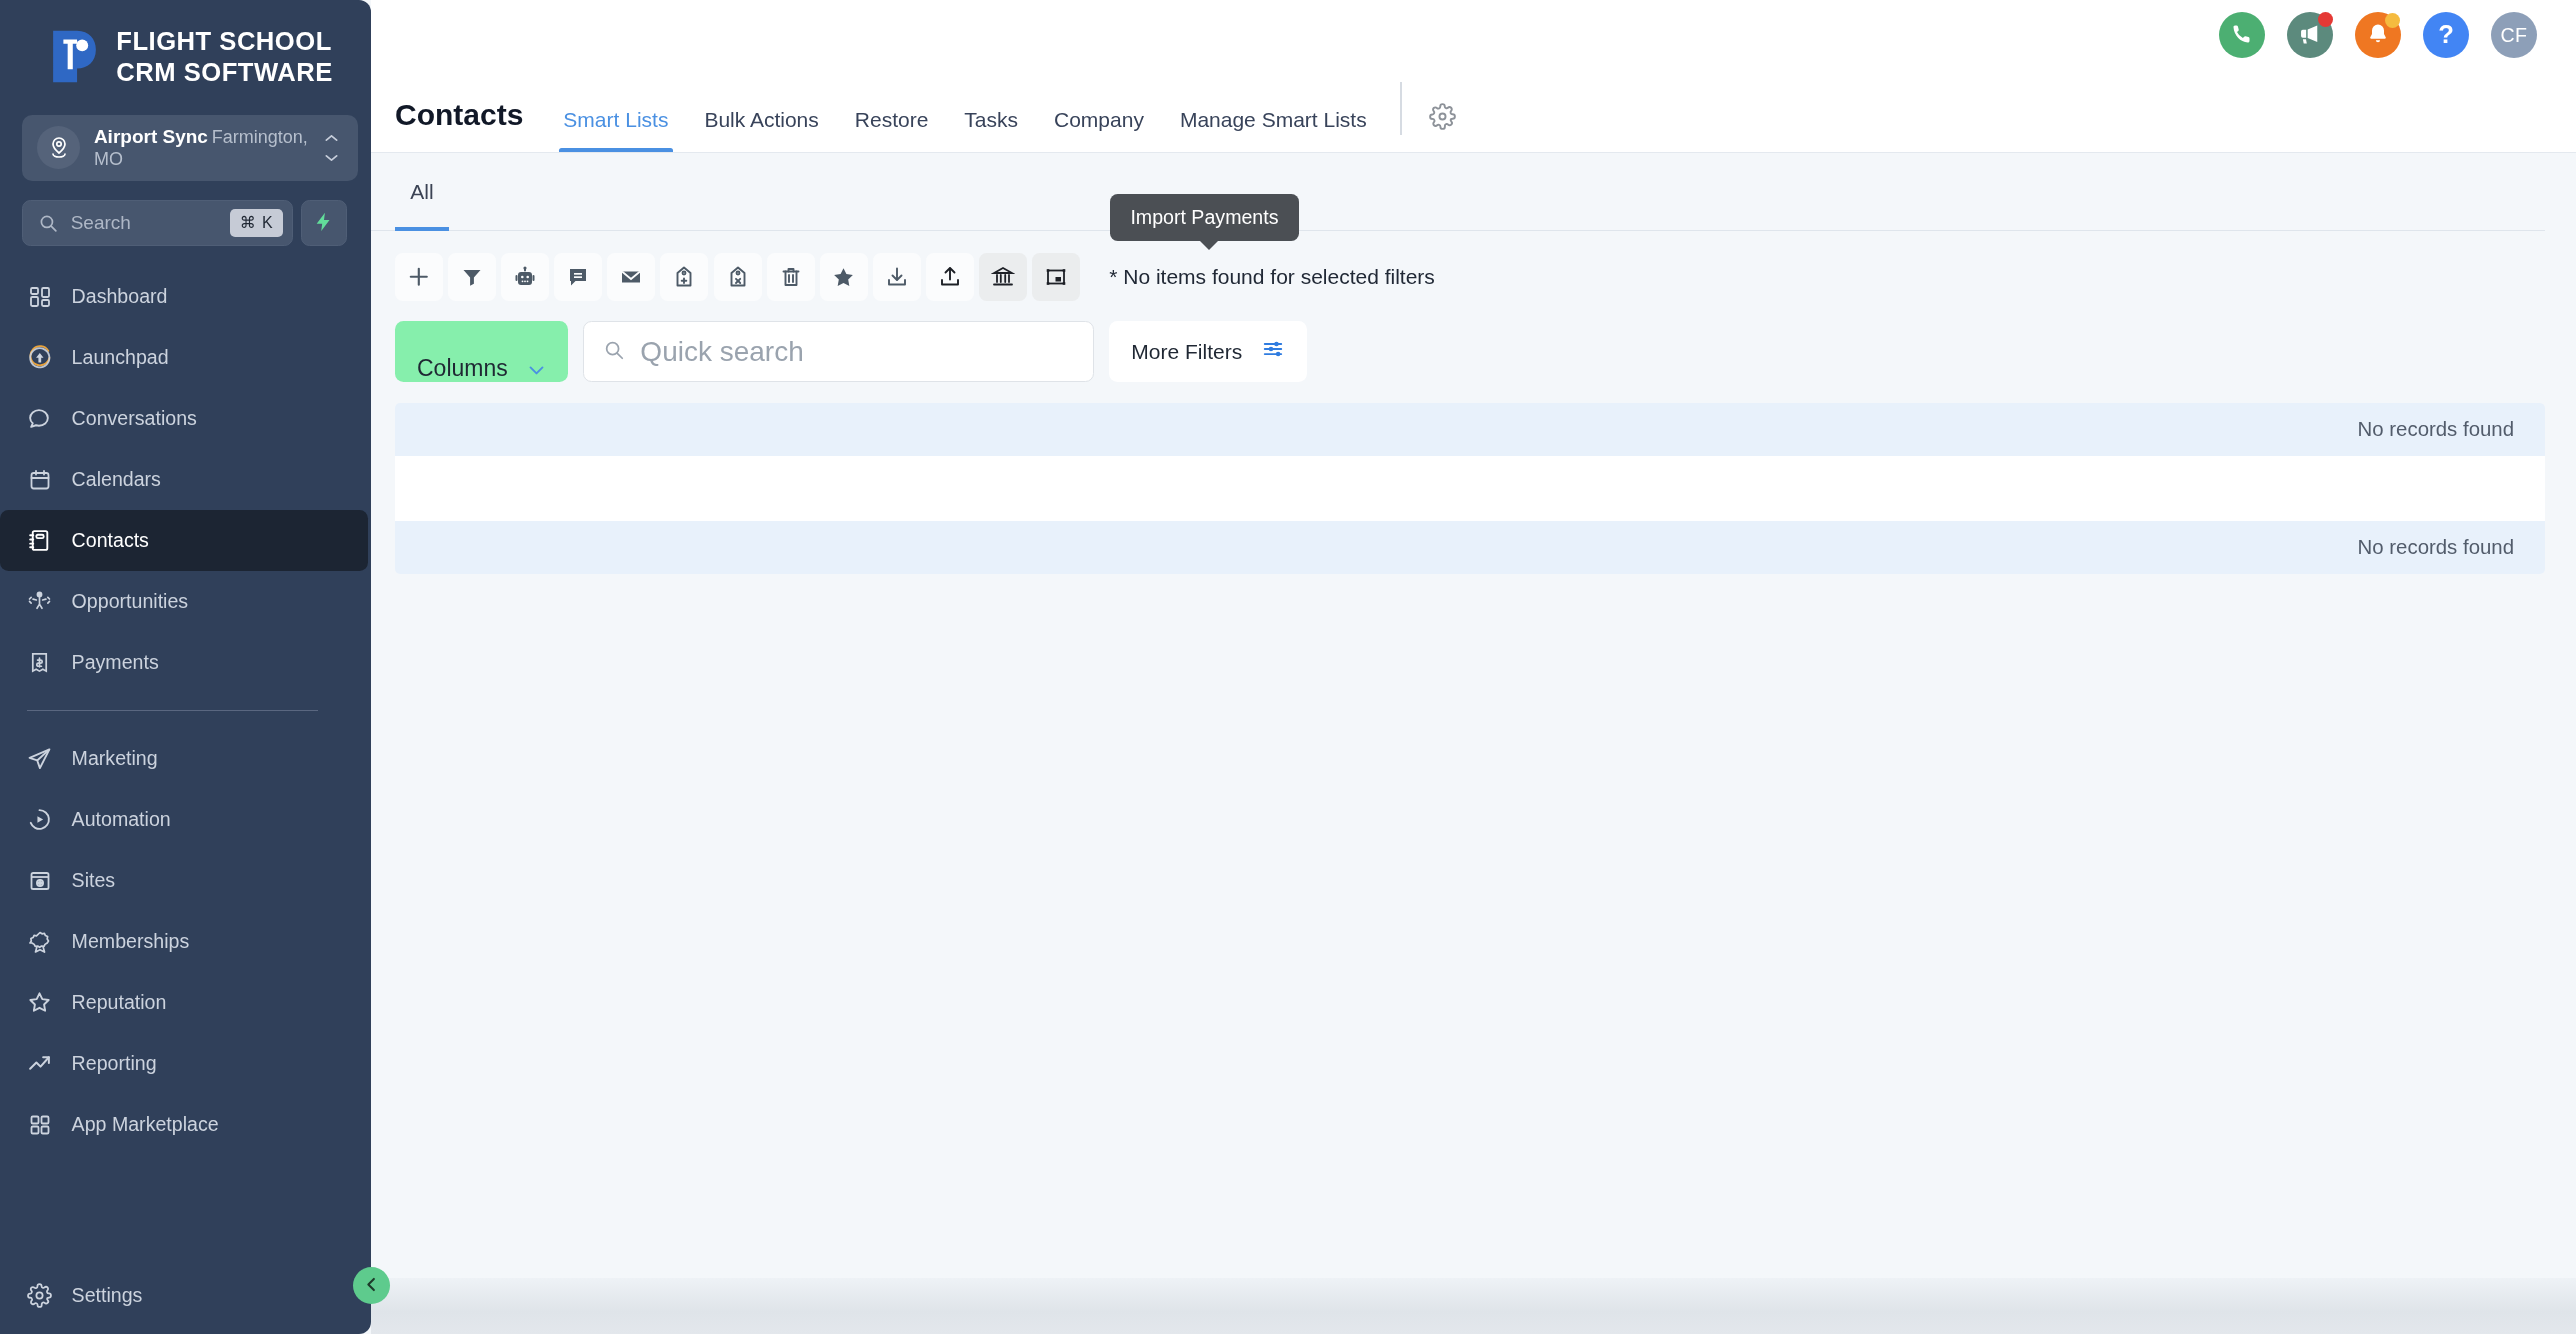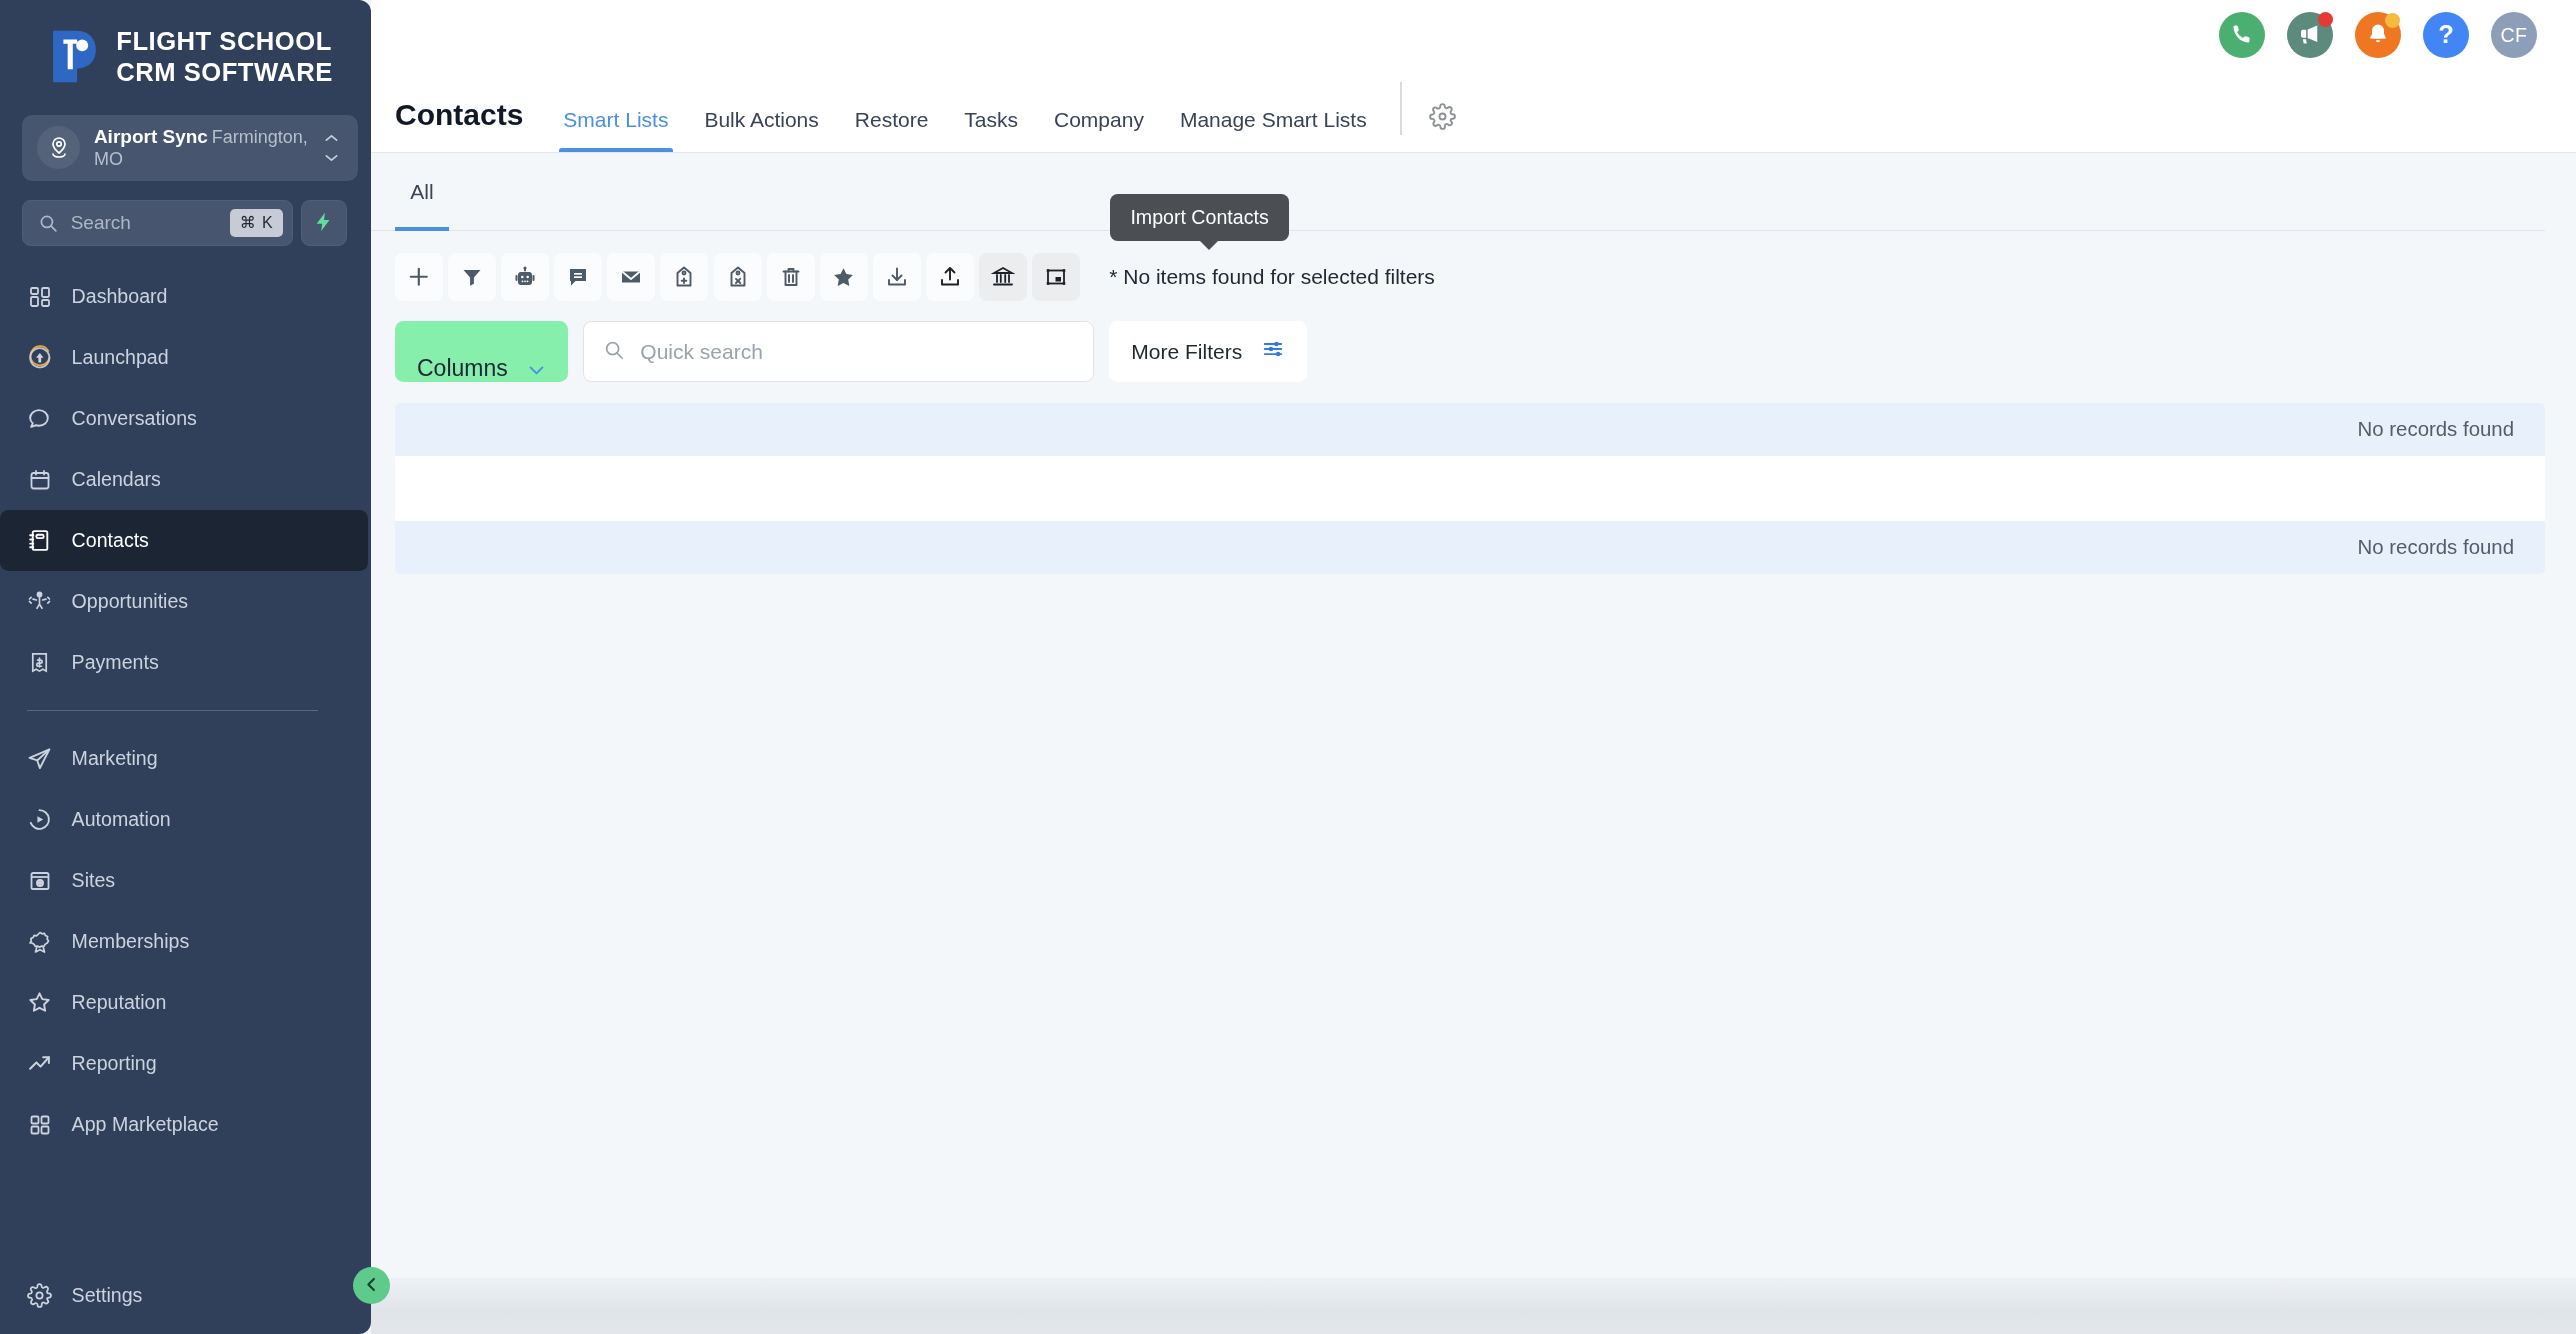--- a/index.html
+++ b/index.html
@@ -237,21 +237,21 @@
   .quick-search {
     background: #ffffff;
     border: 0.9px solid #dfe3e8;
     border-radius: 8.5px;
     height: 61px; width: 511px;
     display: flex; align-items: center;
     padding: 0 19px; gap: 15.3px;
   }
   .quick-search input {
     border: none; outline: none; background: transparent;
-    font-size: 21px; color: #c2410c; flex: 1;
+    font-size: 28px; color: #c2410c; flex: 1;
     font-family: "Liberation Sans", sans-serif;
   }
   .quick-search input::placeholder { color: #9aa3ae; }
   .more-filters {
     background: #ffffff; border-radius: 8.5px;
     height: 61px; display: flex; align-items: center;
     padding: 0 22px; gap: 19px; cursor: pointer;
     font-size: 21px; color: #1f2733;
   }
 
@@ -719,21 +719,21 @@
                 <rect x="2.7" y="4.2" width="2.6" height="2.6" fill="#1d2026" stroke="none"></rect>
                 <rect x="18.7" y="4.2" width="2.6" height="2.6" fill="#1d2026" stroke="none"></rect>
                 <rect x="2.7" y="17.2" width="2.6" height="2.6" fill="#1d2026" stroke="none"></rect>
                 <rect x="18.7" y="17.2" width="2.6" height="2.6" fill="#1d2026" stroke="none"></rect>
               </svg>
           </span>
         </div>
 
         <span class="no-items">* No items found for selected filters</span>
 
-        <div class="tooltip">Import Contacts</div>
+        <div class="tooltip">Import Payments</div>
       </div>
 
       <div class="filters">
         <div class="columns-btn">
           <span>Columns</span>
           <span>
             <svg width="19" height="12" viewBox="0 0 22 14" fill="none" stroke="#4a90e2" stroke-width="2.2" stroke-linecap="round" stroke-linejoin="round">
                 <polyline points="4,4 11,11 18,4"></polyline>
               </svg>
           </span>

